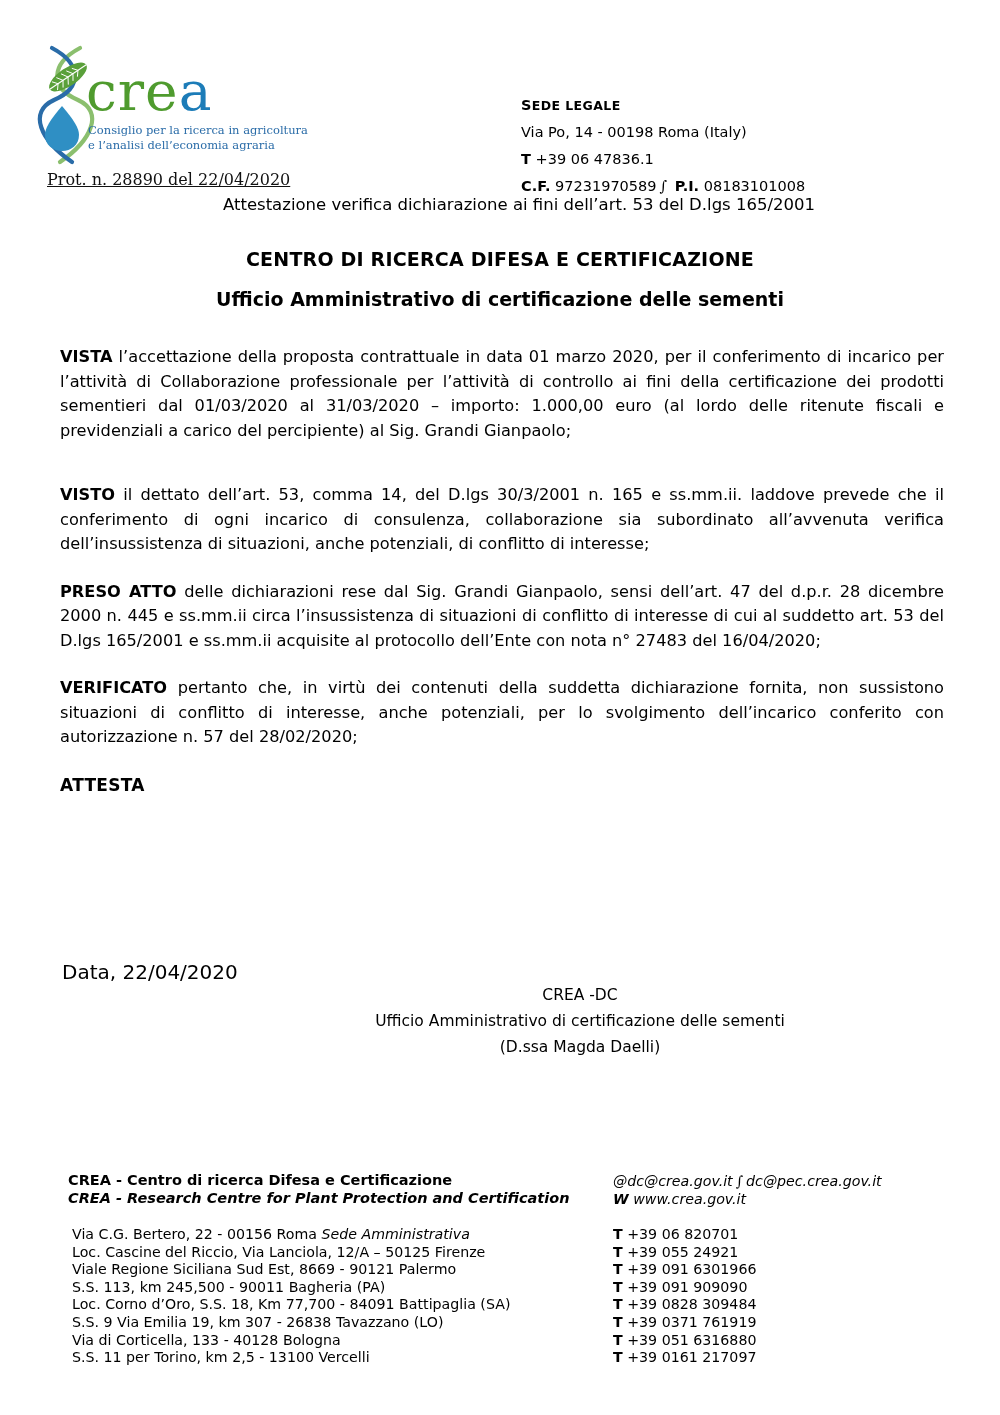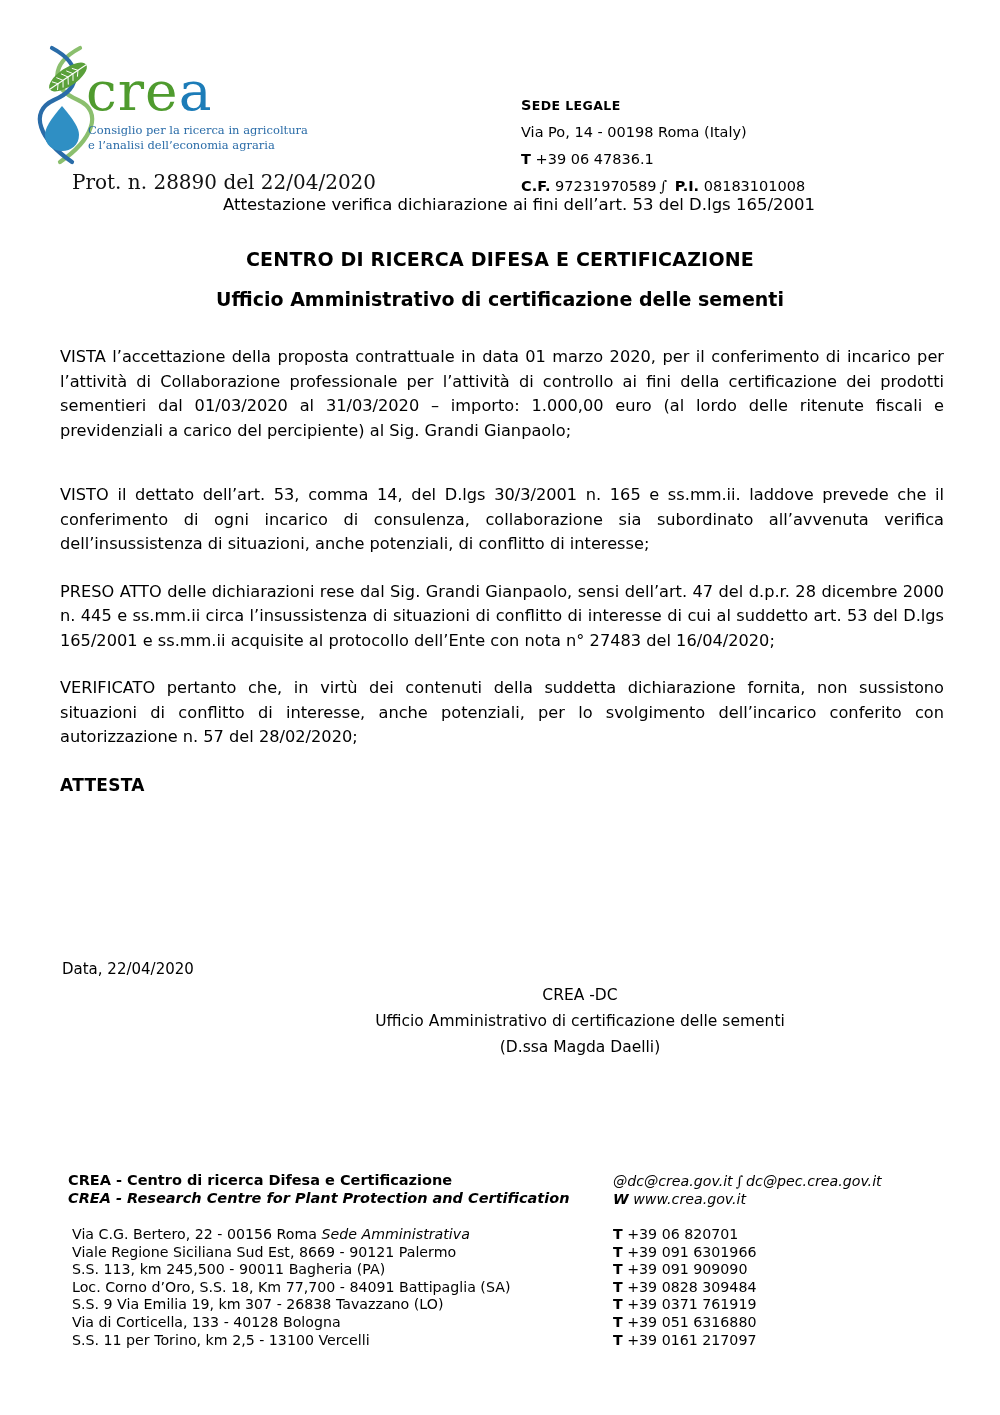--- a/index.html
+++ b/index.html
@@ -53,25 +53,26 @@
     top: 79px;
     font-family: "DejaVu Serif", serif;
     font-size: 11.5px;
     line-height: 14.5px;
     color: #2a6ca8;
     white-space: nowrap;
   }
 
   .prot {
     position: absolute;
-    left: 72px;
+    left: 47px;
     top: 170px;
     font-family: "DejaVu Serif", serif;
-    font-size: 20px;
+    font-size: 16px;
     color: #111;
+    text-decoration: underline;
   }
 
   .sede {
     position: absolute;
     left: 521px;
     top: 92px;
     font-size: 14.5px;
     line-height: 27px;
     font-family: "DejaVu Sans", sans-serif;
   }
@@ -118,37 +119,37 @@
     top: 345px;
     width: 884px;
     font-size: 16.2px;
     line-height: 24.5px;
   }
   .body p {
     margin: 0;
     text-align: justify;
   }
   .body p.noj { text-align: left; }
-  .body b { font-weight: normal; }
+  .body b { font-weight: bold; }
   .gap-lg { height: 40px; }
   .gap-md { height: 23px; }
 
   .attesta {
     text-align: center;
     font-weight: bold;
     font-size: 17px;
     letter-spacing: 0.3px;
   }
 
   
   .sig-date {
     position: absolute;
     left: 62px;
     top: 960px;
-    font-size: 15px;
+    font-size: 20px;
   }
   .sig-block {
     position: absolute;
     left: 240px;
     top: 982px;
     width: 680px;
     text-align: center;
     font-size: 15.5px;
     line-height: 26px;
   }
@@ -281,20 +282,24 @@
       <div><b>W</b> <span>www.crea.gov.it</span></div>
     </div>
   </div>
 
   <div class="footer-rows">
     <div class="frow">
       <span class="addr"><span>Via C.G. Bertero, 22 - 00156 Roma </span><i>Sede Amministrativa</i></span>
       <span class="tel"><b>T</b> <span>+39 06 820701</span></span>
     </div>
     <div class="frow">
+      <span class="addr"><span>Loc. Cascine del Riccio, Via Lanciola, 12/A – 50125 Firenze</span><i></i></span>
+      <span class="tel"><b>T</b> <span>+39 055 24921</span></span>
+    </div>
+    <div class="frow">
       <span class="addr"><span>Viale Regione Siciliana Sud Est, 8669 - 90121 Palermo</span><i></i></span>
       <span class="tel"><b>T</b> <span>+39 091 6301966</span></span>
     </div>
     <div class="frow">
       <span class="addr"><span>S.S. 113, km 245,500 - 90011 Bagheria (PA)</span><i></i></span>
       <span class="tel"><b>T</b> <span>+39 091 909090</span></span>
     </div>
     <div class="frow">
       <span class="addr"><span>Loc. Corno d’Oro, S.S. 18, Km 77,700 - 84091 Battipaglia (SA)</span><i></i></span>
       <span class="tel"><b>T</b> <span>+39 0828 309484</span></span>

